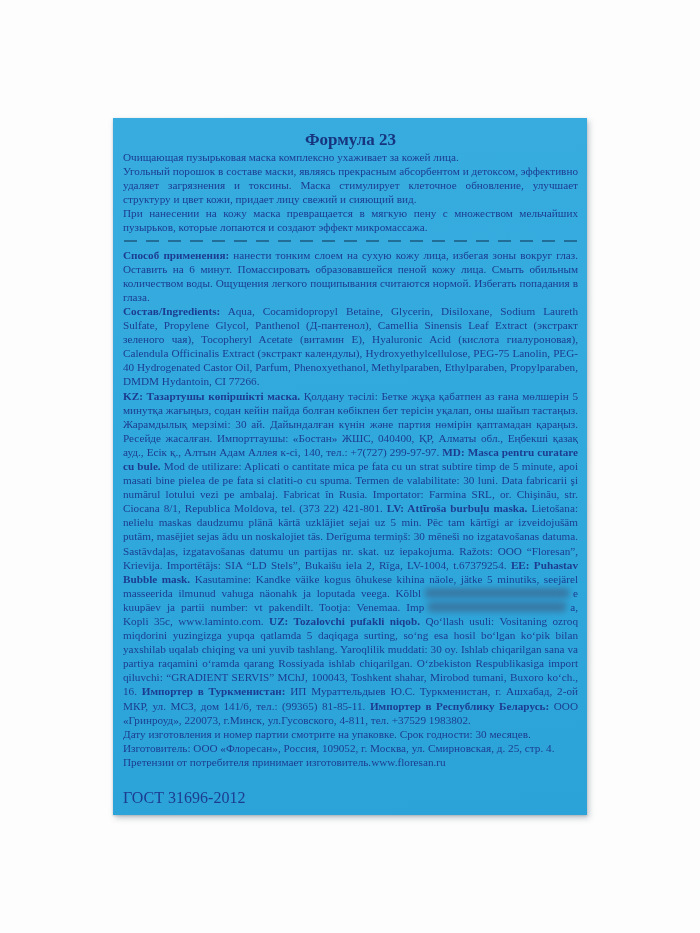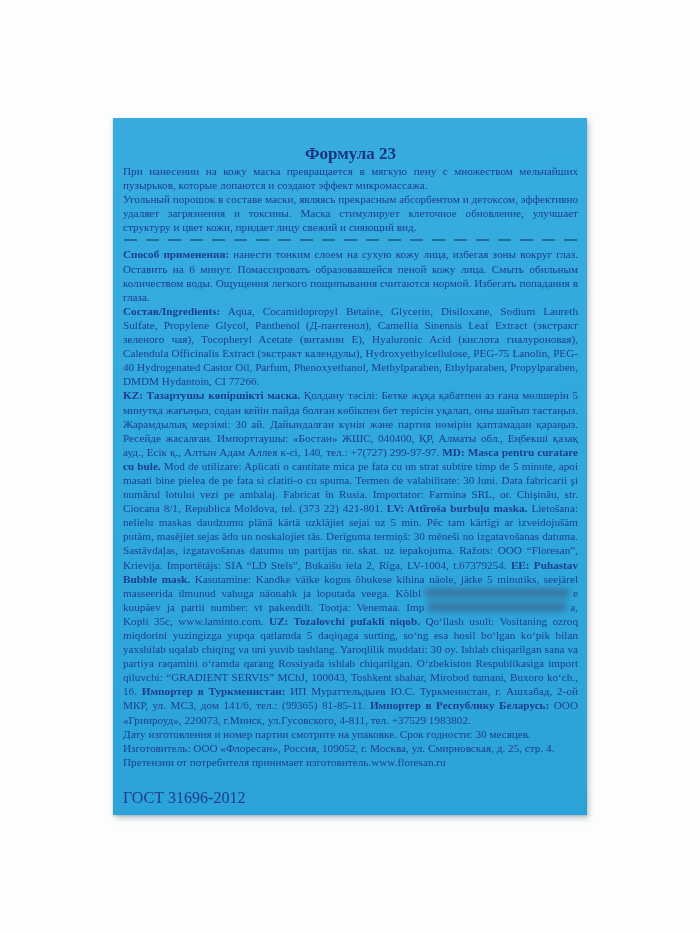--- a/index.html
+++ b/index.html
@@ -15,21 +15,21 @@
     padding:9px 9px 8px 10px;
     background:linear-gradient(176deg, #38acdf 0%, #30a8dc 55%, #2ca3d8 100%);
     box-shadow:2px 3px 6px rgba(40,60,80,.28), 0 1px 2px rgba(40,60,80,.2);
     color:#1c3c92;
     font-size:11.2px; line-height:14.1px;
   }
   .title, .subtitle {
     text-align:center; font-weight:bold; font-size:17px; line-height:20px;
     color:#17357f; margin:0;
   }
-  .title { margin-top:17px; }
+  .title { margin-top:3px; }
   .subtitle { margin-bottom:10px; }
   .label p { margin:0; text-align:justify; }
   b { font-weight:bold; }
   .dashline {
     height:2px; margin:5px 1px 6px 1px;
     background:repeating-linear-gradient(90deg,
       rgba(21,72,108,.62) 0px, rgba(21,72,108,.62) 13px,
       rgba(255,255,255,0) 13px, rgba(255,255,255,0) 22px);
   }
   .blurpatch {
@@ -42,22 +42,23 @@
   .blur-2 { width:140px; }
   .gost { font-size:16px; line-height:19px; margin-top:19px; text-align:left; }
 </style>
 </head>
 <body>
 
 <div class="label">
 
   <h1 class="title">Формула 23</h1>
 
+  <p>Очищающая пузырьковая маска комплексно ухаживает за кожей лица.</p>
+  <p>Угольный порошок в составе маски, являясь прекрасным абсорбентом и детоксом, эффективно удаляет загрязнения и токсины. Маска стимулирует клеточное обновление, улучшает структуру и цвет кожи, придает лицу свежий и сияющий вид.</p>
   <p>При нанесении на кожу маска превращается в мягкую пену с множеством мельчайших пузырьков, которые лопаются и создают эффект микромассажа.</p>
-  <p>Угольный порошок в составе маски, являясь прекрасным абсорбентом и детоксом, эффективно удаляет загрязнения и токсины. Маска стимулирует клеточное обновление, улучшает структуру и цвет кожи, придает лицу свежий и сияющий вид.</p>
 
   <div class="dashline"></div>
 
   <p><b>Способ применения:</b><span> нанести тонким слоем на сухую кожу лица, избегая зоны вокруг глаз. Оставить на 6 минут. Помассировать образовавшейся пеной кожу лица. Смыть обильным количеством воды. Ощущения легкого пощипывания считаются нормой. Избегать попадания в глаза.</span></p>
 
   <p><b>Состав/Ingredients:</b><span> Aqua, Cocamidopropyl Betaine, Glycerin, Disiloxane, Sodium Laureth Sulfate, Propylene Glycol, Panthenol (Д-пантенол), Camellia Sinensis Leaf Extract (экстракт зеленого чая), Tocopheryl Acetate (витамин Е), Hyaluronic Acid (кислота гиалуроновая), Calendula Officinalis Extract (экстракт календулы), Hydroxyethylcellulose, PEG-75 Lanolin, PEG-40 Hydrogenated Castor Oil, Parfum, Phenoxyethanol, Methylparaben, Ethylparaben, Propylparaben, DMDM Hydantoin, CI 77266.</span></p>
 
   <p><b>KZ: Тазартушы көпіршікті маска.</b><span> Қолдану тәсілі: Бетке жұқа қабатпен аз ғана мөлшерін 5 минутқа жағыңыз, содан кейін пайда болған көбікпен бет терісін уқалап, оны шайып тастаңыз. Жарамдылық мерзімі: 30 ай. Дайындалған күнін және партия нөмірін қаптамадан қараңыз. Ресейде жасалған. Импорттаушы: «Бостан» ЖШС, 040400, ҚР, Алматы обл., Еңбекші қазақ ауд., Есік қ., Алтын Адам Аллея к-сі, 140, тел.: +7(727) 299-97-97. </span><b>MD: Masca pentru curatare cu bule.</b><span> Mod de utilizare: Aplicati o cantitate mica pe fata cu un strat subtire timp de 5 minute, apoi masati bine pielea de pe fata si clatiti-o cu spuma. Termen de valabilitate: 30 luni. Data fabricarii şi numărul lotului vezi pe ambalaj. Fabricat în Rusia. Importator: Farmina SRL, or. Chişinău, str. Ciocana 8/1, Republica Moldova, tel. (373 22) 421-801. </span><b>LV: Attīroša burbuļu maska.</b><span> Lietošana: nelielu maskas daudzumu plānā kārtā uzklājiet sejai uz 5 min. Pēc tam kārtīgi ar izveidojušām putām, masējiet sejas ādu un noskalojiet tās. Derīguma termiņš: 30 mēneši no izgatavošanas datuma. Sastāvdaļas, izgatavošanas datumu un partijas nr. skat. uz iepakojuma. Ražots: ООО “Floresan”, Krievija. Importētājs: SIA “LD Stels”, Bukaišu iela 2, Rīga, LV-1004, t.67379254. </span><b>EE: Puhastav Bubble mask.</b><span> Kasutamine: Kandke väike kogus õhukese kihina näole, jätke 5 minutiks, seejärel masseerida ilmunud vahuga näonahk ja loputada veega. Kõlbl</span><span class="blurpatch blur-1"></span><span>e kuupäev ja partii number: vt pakendilt. Tootja: Venemaa. Imp</span><span class="blurpatch blur-2"></span><span>a, Kopli 35c, www.laminto.com. </span><b>UZ: Tozalovchi pufakli niqob.</b><span> Qoʻllash usuli: Vositaning ozroq miqdorini yuzingizga yupqa qatlamda 5 daqiqaga surting, soʻng esa hosil boʻlgan koʻpik bilan yaxshilab uqalab chiqing va uni yuvib tashlang. Yaroqlilik muddati: 30 oy. Ishlab chiqarilgan sana va partiya raqamini oʻramda qarang Rossiyada ishlab chiqarilgan. Oʻzbekiston Respublikasiga import qiluvchi: “GRADIENT SERVIS” MChJ, 100043, Toshkent shahar, Mirobod tumani, Buxoro koʻch., 16. </span><b>Импортер в Туркменистан:</b><span> ИП Мураттельдыев Ю.С. Туркменистан, г. Ашхабад, 2-ой МКР, ул. МСЗ, дом 141/6, тел.: (99365) 81-85-11. </span><b>Импортер в Республику Беларусь:</b><span> ООО «Гринроуд», 220073, г.Минск, ул.Гусовского, 4-811, тел. +37529 1983802.</span></p>
 
   <p>Дату изготовления и номер партии смотрите на упаковке. Срок годности: 30 месяцев.</p>

